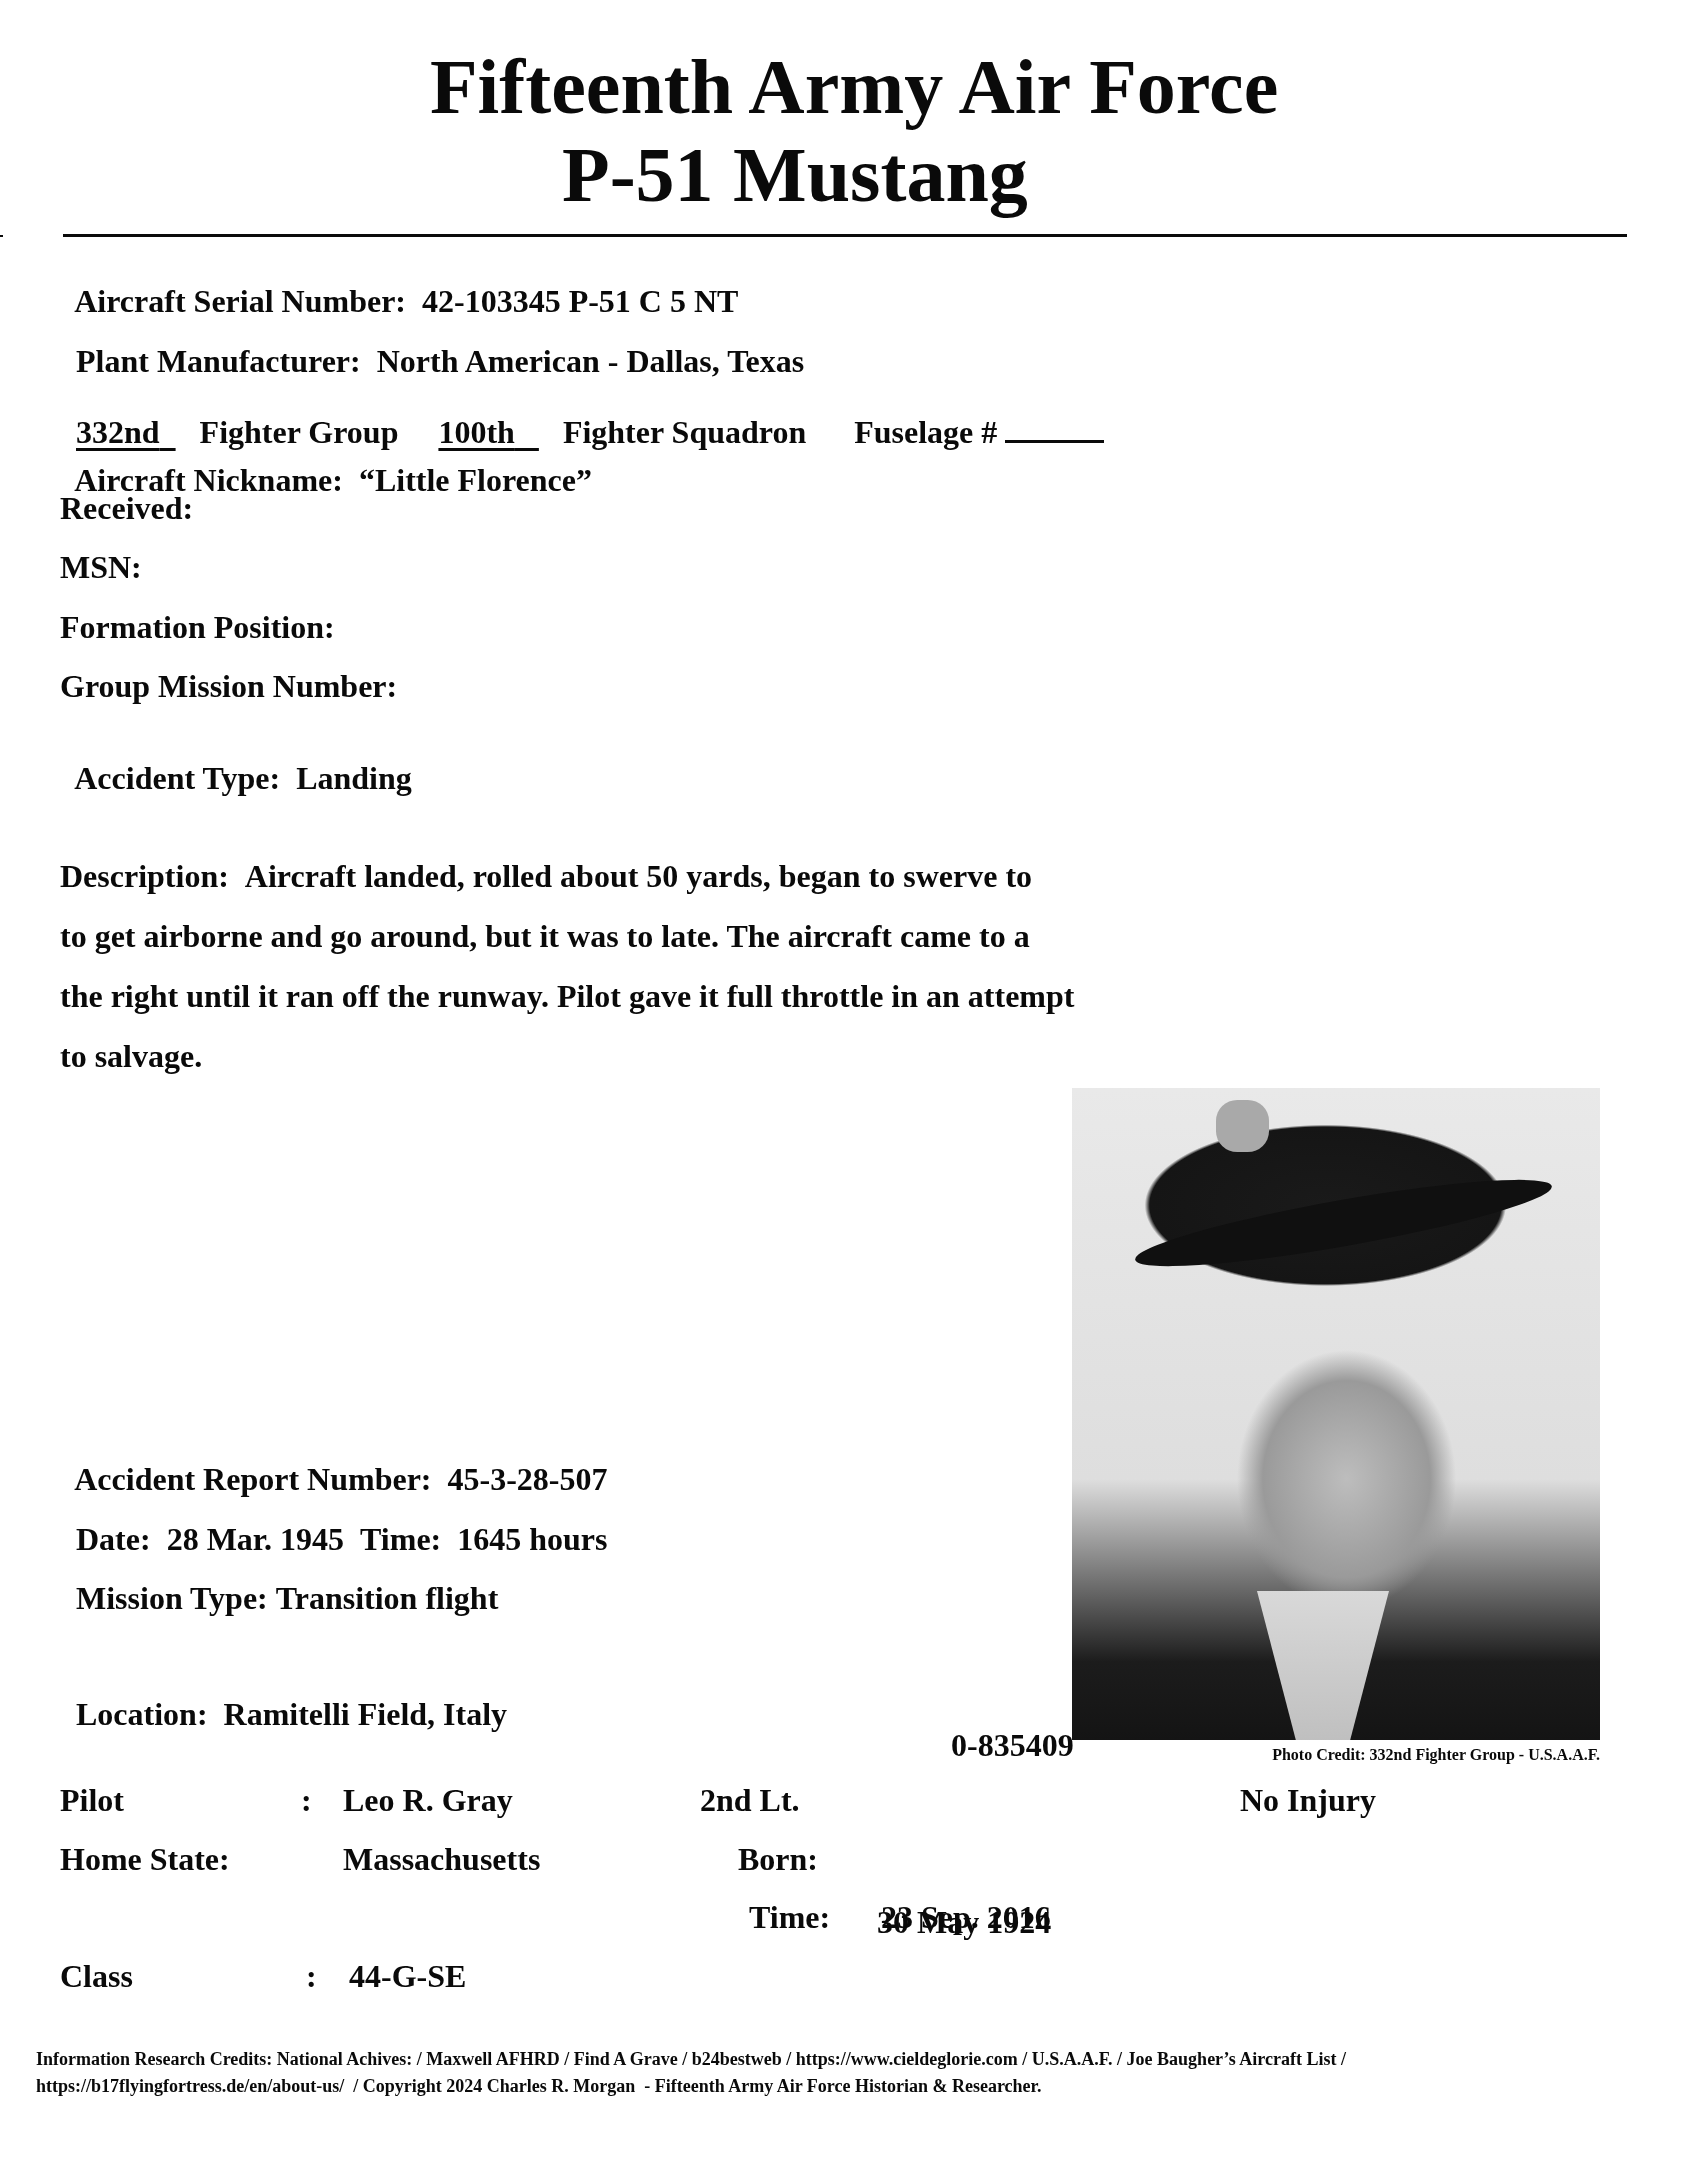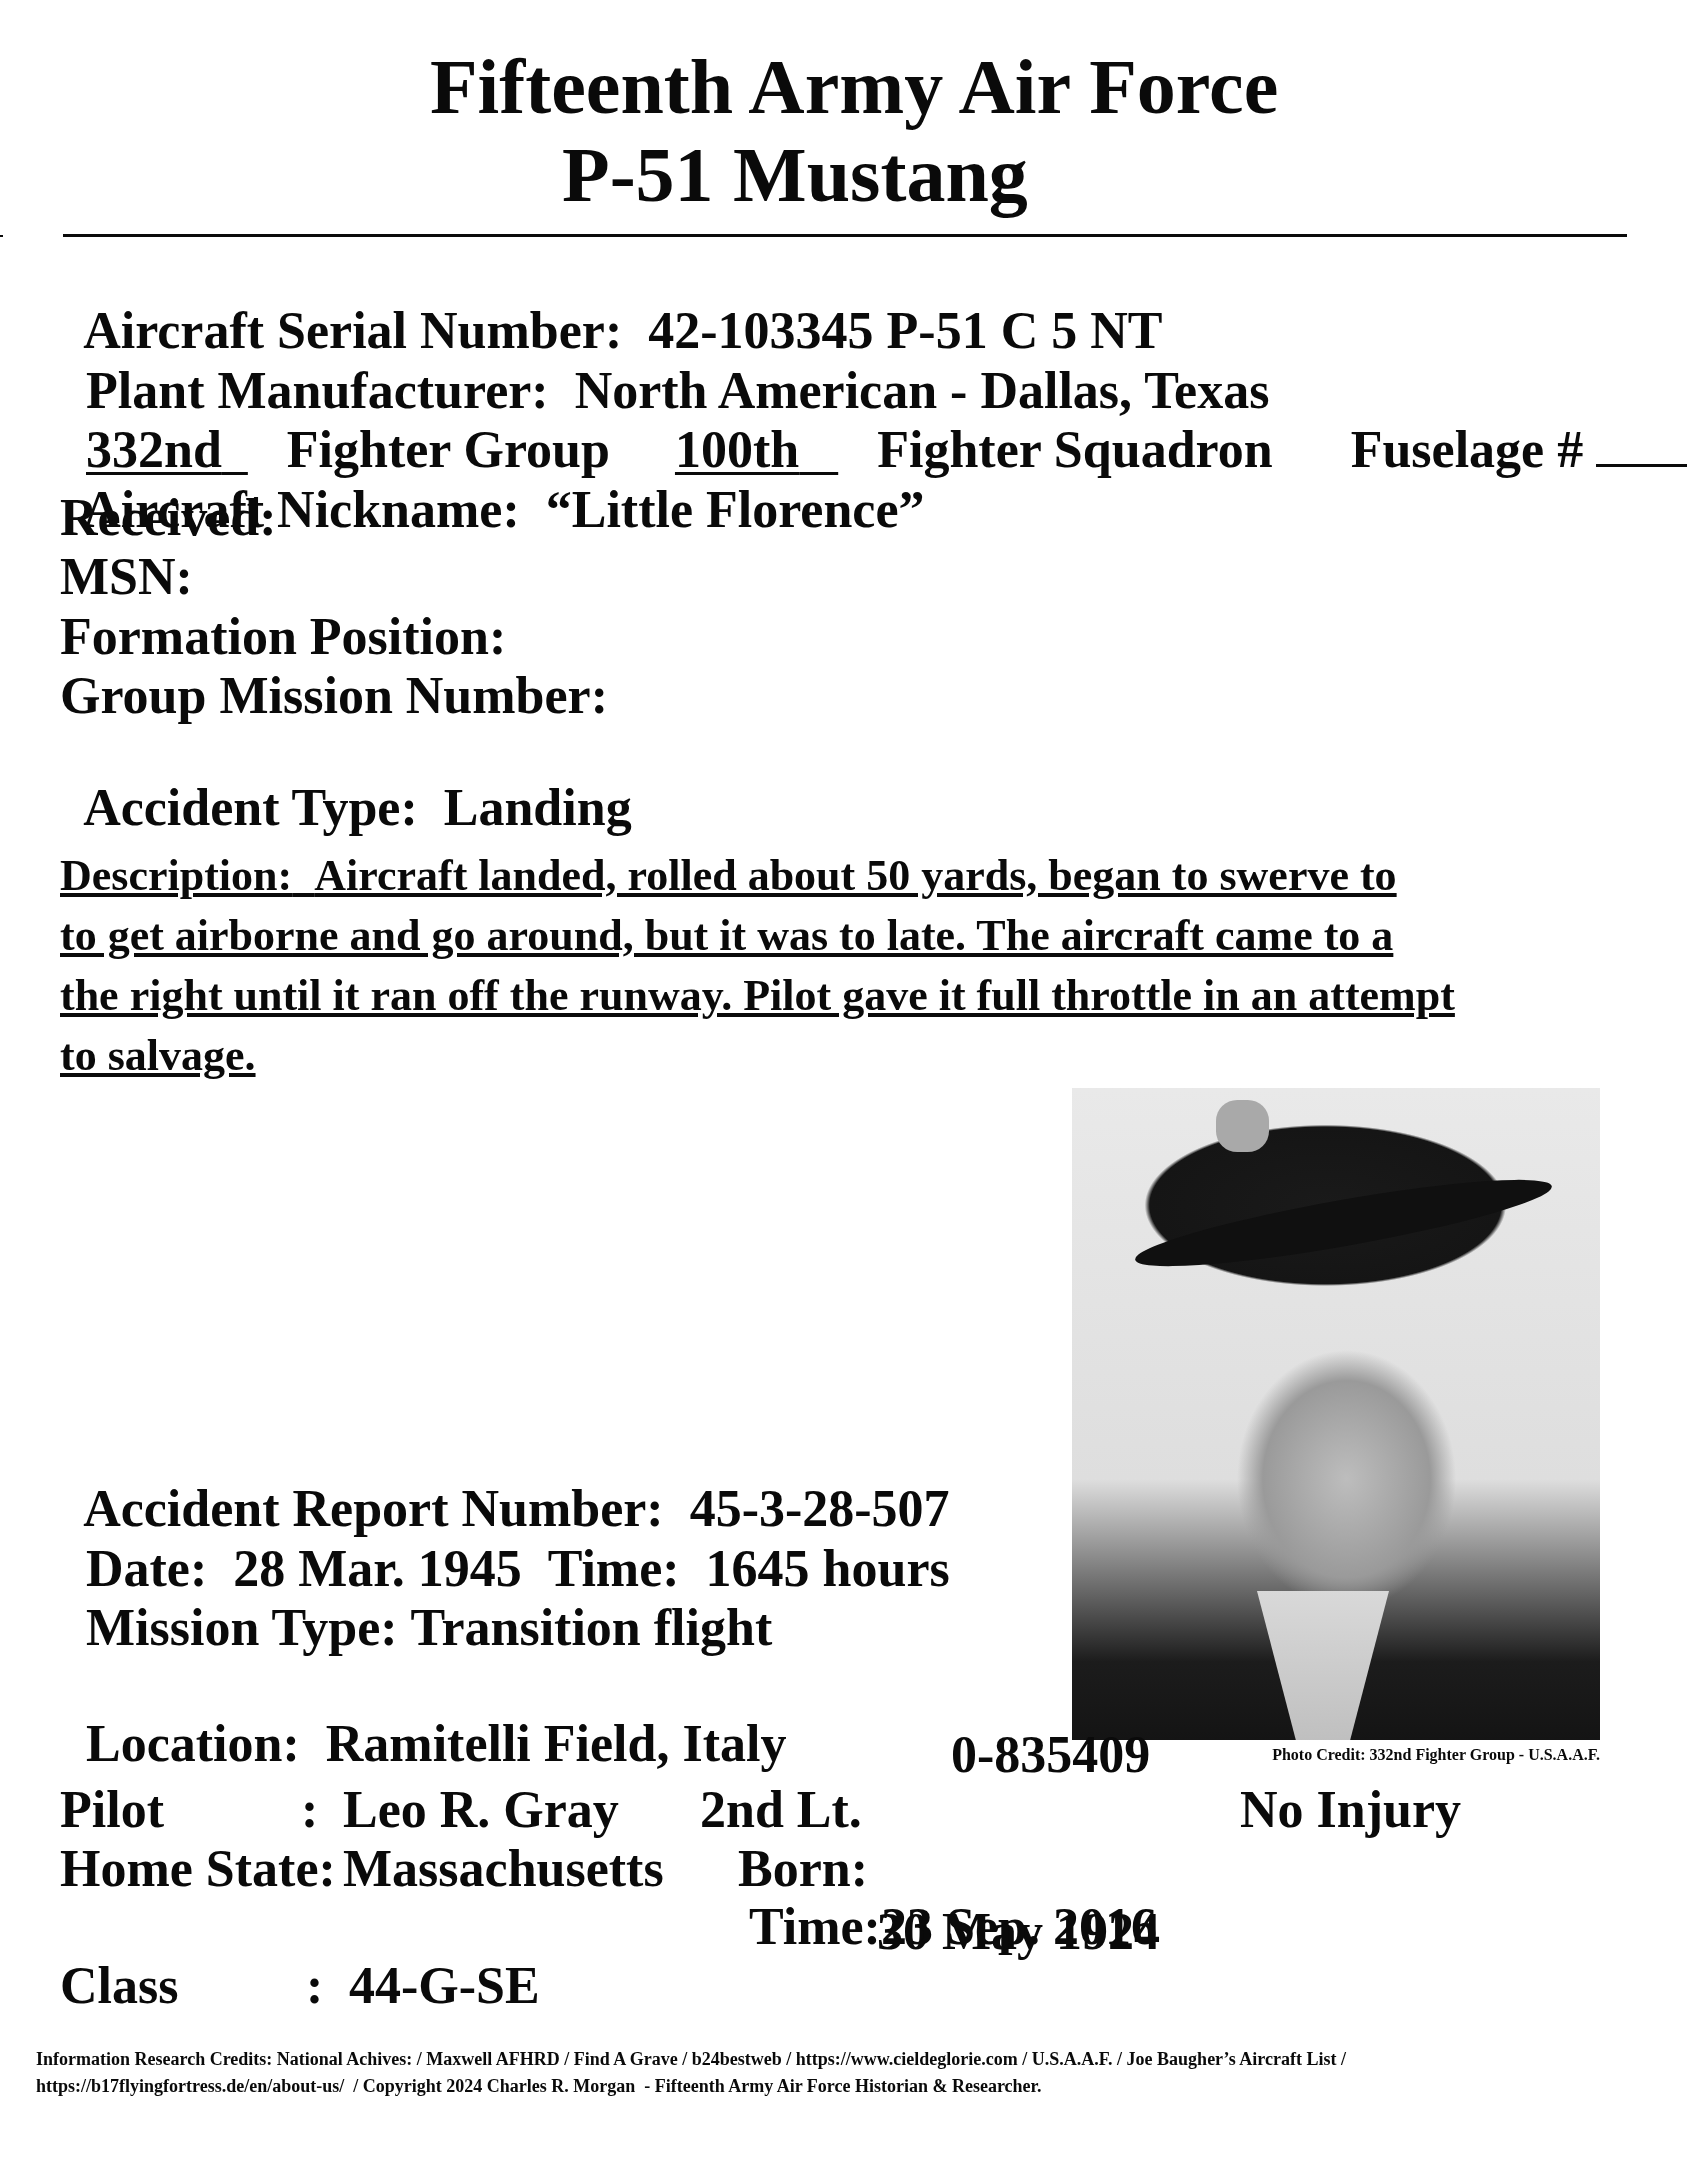--- a/index.html
+++ b/index.html
@@ -7,24 +7,24 @@
     width: 1687px; height: 2183px; position: relative; overflow: hidden;
     font-family: "Liberation Serif", "DejaVu Serif", serif;
     color: #0a0a0a; font-weight: bold;
   }
   .abs { position: absolute; white-space: pre; line-height: 1; }
   .title1 { left: 0; width: 1687px; top: 48px; text-align: center; font-size: 78px; padding-left: 0; }
   .title1 span { display: inline-block; transform: translateX(10.6px); }
   .title2 { left: 562px; top: 136px; font-size: 78px; }
   .rule { position: absolute; left: 63px; top: 234px; width: 1564px; height: 2.6px; background: #0a0a0a; }
   .margin-tick { position: absolute; left: 0; top: 235px; width: 2.6px; height: 2px; background: #0a0a0a; }
-  .field { font-size: 52px; }
+  .field { font-size: 32px; }
   .u { text-decoration: underline; text-decoration-thickness: 3.3px; text-underline-offset: 5.3px; }
   .blank { display: inline-block; border-bottom: 3.3px solid #0a0a0a; width: 99px; height: 36px; vertical-align: baseline; }
-  .desc { position: absolute; left: 60px; top: 846px; width: 1601px; font-size: 44px; line-height: 60px; white-space: normal; text-decoration: underline; }
+  .desc { position: absolute; left: 60px; top: 846px; width: 1601px; font-size: 32px; line-height: 60px; white-space: normal; }
   .desc .line { display: block; white-space: pre; }
   .photo {
     position: absolute; left: 1072px; top: 1088px; width: 528px; height: 652px;
     background:
       radial-gradient(ellipse 152px 179px at 52% 60%, #bdbdbd 0%, #9a9a9a 55%, rgba(0,0,0,0) 72%),
       radial-gradient(ellipse 251px 112px at 48% 18%, #1a1a1a 0%, #151515 70%, rgba(0,0,0,0) 72%),
       linear-gradient(to bottom, #e9e9e9 0%, #dedede 60%, #1c1c1c 88%, #141414 100%);
     overflow: hidden;
   }
   .photo .cap-badge { position: absolute; left: 144px; top: 12px; width: 53px; height: 52px; border-radius: 40%; background: #a9a9a9; }

